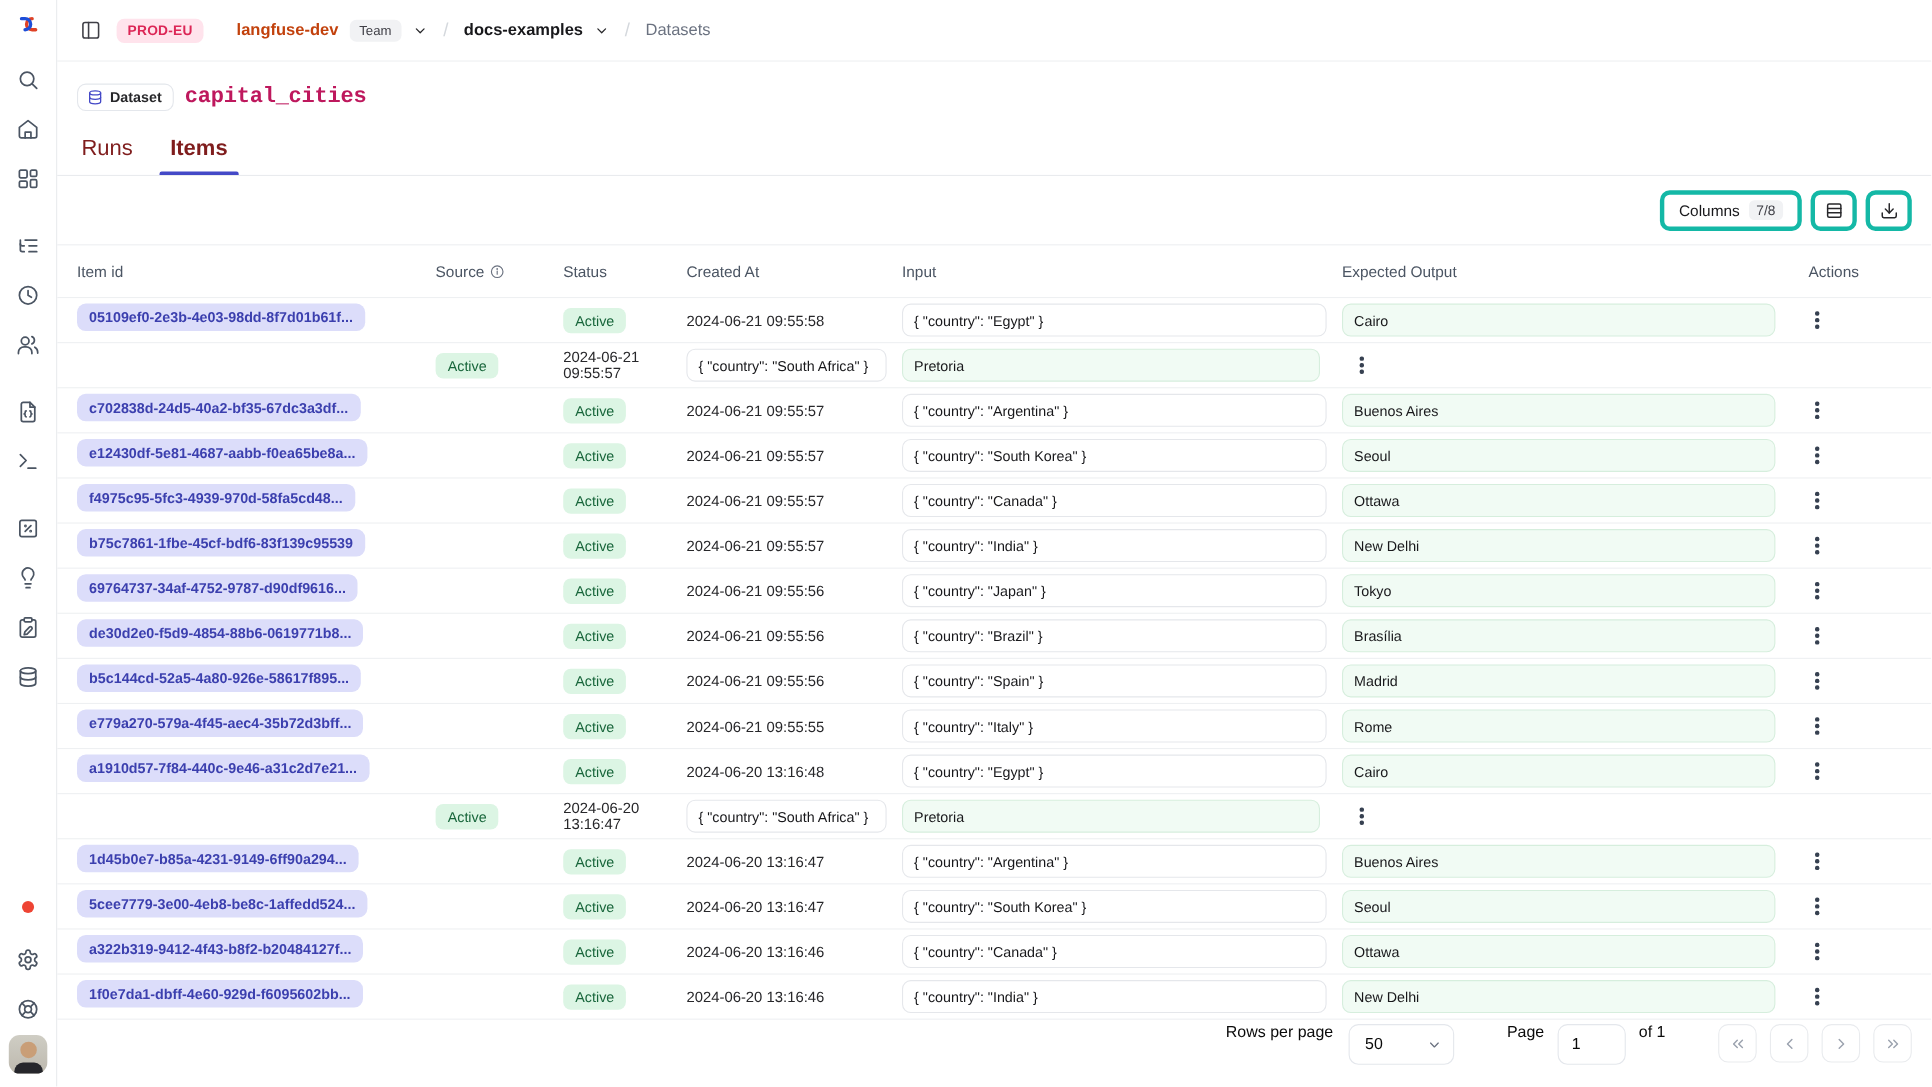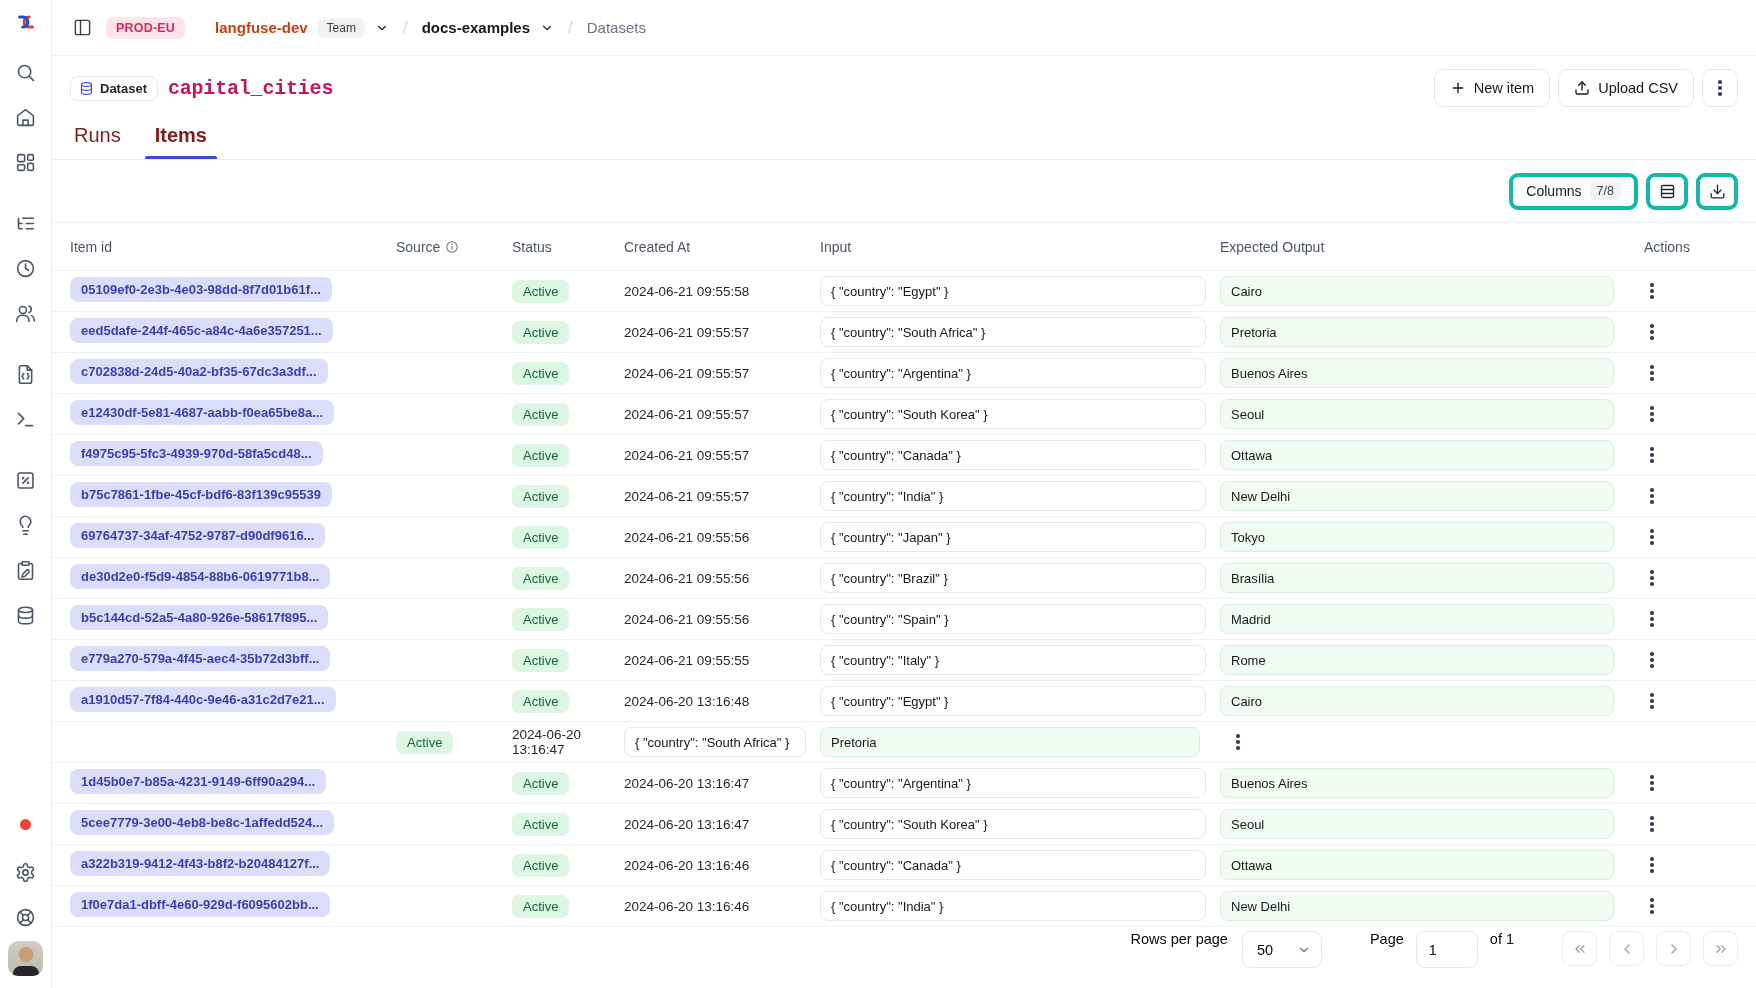--- a/index.html
+++ b/index.html
@@ -70,21 +70,21 @@
   .status-badge { display:inline-block; background:#dcf5e4; color:#17653a; font-size:13px; font-weight:500; padding:4px 11px; border-radius:7px; }
   .ts { font-size:13.5px; color:#27272a; }
   .cell-box { height:30px; display:flex; align-items:center; padding:0 10px; border:1px solid #e5e7eb; border-radius:8px; background:#fff; font-size:13px; color:#18181b; width:calc(100% - 14px); white-space:nowrap; overflow:hidden; }
   .cell-box.green { background:#f1fbf4; border-color:#d6eedd; width:calc(100% - 20px); }
   .row-kebab { width:28px; height:28px; display:flex; align-items:center; justify-content:center; border-radius:6px; cursor:pointer; margin-left:4px; }
   .kebab-dots { display:flex; flex-direction:column; gap:2.5px; }
   .kebab-dots i { width:3.5px; height:3.5px; border-radius:50%; background:#374151; }
 
   
   .footer { height:57px; display:flex; align-items:flex-start; justify-content:flex-end; padding:0 18px; flex-shrink:0; font-size:14.5px; color:#0a0a0a; }
-  .rpp-select { display:flex; align-items:center; justify-content:space-between; width:80px; height:37px; border:1px solid #e4e7ec; border-radius:9px; padding:0 10px 0 14px; margin-left:14px; cursor:pointer; background:#fff; font-size:14.5px; }
+  .rpp-select { display:flex; align-items:center; justify-content:space-between; width:96px; height:37px; border:1px solid #e4e7ec; border-radius:9px; padding:0 10px 0 14px; margin-left:14px; cursor:pointer; background:#fff; font-size:14.5px; }
   .rpp-select svg { width:14px; height:14px; stroke:#6b7280; fill:none; stroke-width:2; stroke-linecap:round; stroke-linejoin:round; }
   .page-input { width:62px; height:37px; border:1px solid #e4e7ec; border-radius:9px; padding:0 12px; font-size:14.5px; color:#0a0a0a; margin:0 12px; font-family:inherit; background:#fff; }
   .pager { display:flex; gap:12px; margin-left:48px; }
   .pager-btn { width:35px; height:35px; border:1px solid #e9ebee; border-radius:9px; background:#fff; display:flex; align-items:center; justify-content:center; cursor:pointer; color:#9ca3af; }
   .pager-btn svg { width:16px; height:16px; stroke:currentColor; fill:none; stroke-width:2; stroke-linecap:round; stroke-linejoin:round; }
   .group-gap { margin-left:48px; }
 </style>
 </head>
 <body>
 
@@ -244,44 +244,20 @@
     <div class="page-head">
       <span class="type-badge">
         <svg viewBox="0 0 24 24">
             <ellipse cx="12" cy="5.5" rx="8" ry="3"></ellipse>
             <path d="M4 5.5V12c0 1.7 3.6 3 8 3s8-1.3 8-3V5.5"></path>
             <path d="M4 12v6.5c0 1.7 3.6 3 8 3s8-1.3 8-3V12"></path>
           </svg>
         <span>Dataset</span>
       </span>
       <span class="page-title">capital_cities</span>
-      <div class="head-actions">
-        <button class="btn">
-          <svg viewBox="0 0 24 24">
-              <path d="M5 12h14"></path>
-              <path d="M12 5v14"></path>
-            </svg>
-          <span>New item</span>
-        </button>
-        <button class="btn">
-          <svg viewBox="0 0 24 24">
-              <path d="M21 15v4a2 2 0 0 1-2 2H5a2 2 0 0 1-2-2v-4"></path>
-              <polyline points="17 8 12 3 7 8"></polyline>
-              <line x1="12" y1="3" x2="12" y2="15"></line>
-            </svg>
-          <span>Upload CSV</span>
-        </button>
-        <button class="btn square">
-          <span class="kebab-dots">
-              <i></i>
-              <i></i>
-              <i></i>
-            </span>
-        </button>
-      </div>
     </div>
 
     <div class="tabs">
       <div class="tab">Runs</div>
       <div class="tab active">Items</div>
     </div>
 
     <div class="toolbar">
       <button class="btn-sm">
         <span>Columns</span>
@@ -349,21 +325,20 @@
                 <span class="kebab-dots">
                   <i></i>
                   <i></i>
                   <i></i>
                 </span>
               </span>
             </div>
   </div>
 
   <div class="trow tbody-row">
-    <div><span class="id-pill">eed5dafe-244f-465c-a84c-4a6e357251...</span></div>
     <div></div>
     <div><span class="status-badge">Active</span></div>
     <div class="ts">2024-06-21 09:55:57</div>
     <div>
               <div class="cell-box">{ "country": "South Africa" }</div>
             </div>
     <div>
               <div class="cell-box green">Pretoria</div>
             </div>
     <div>

